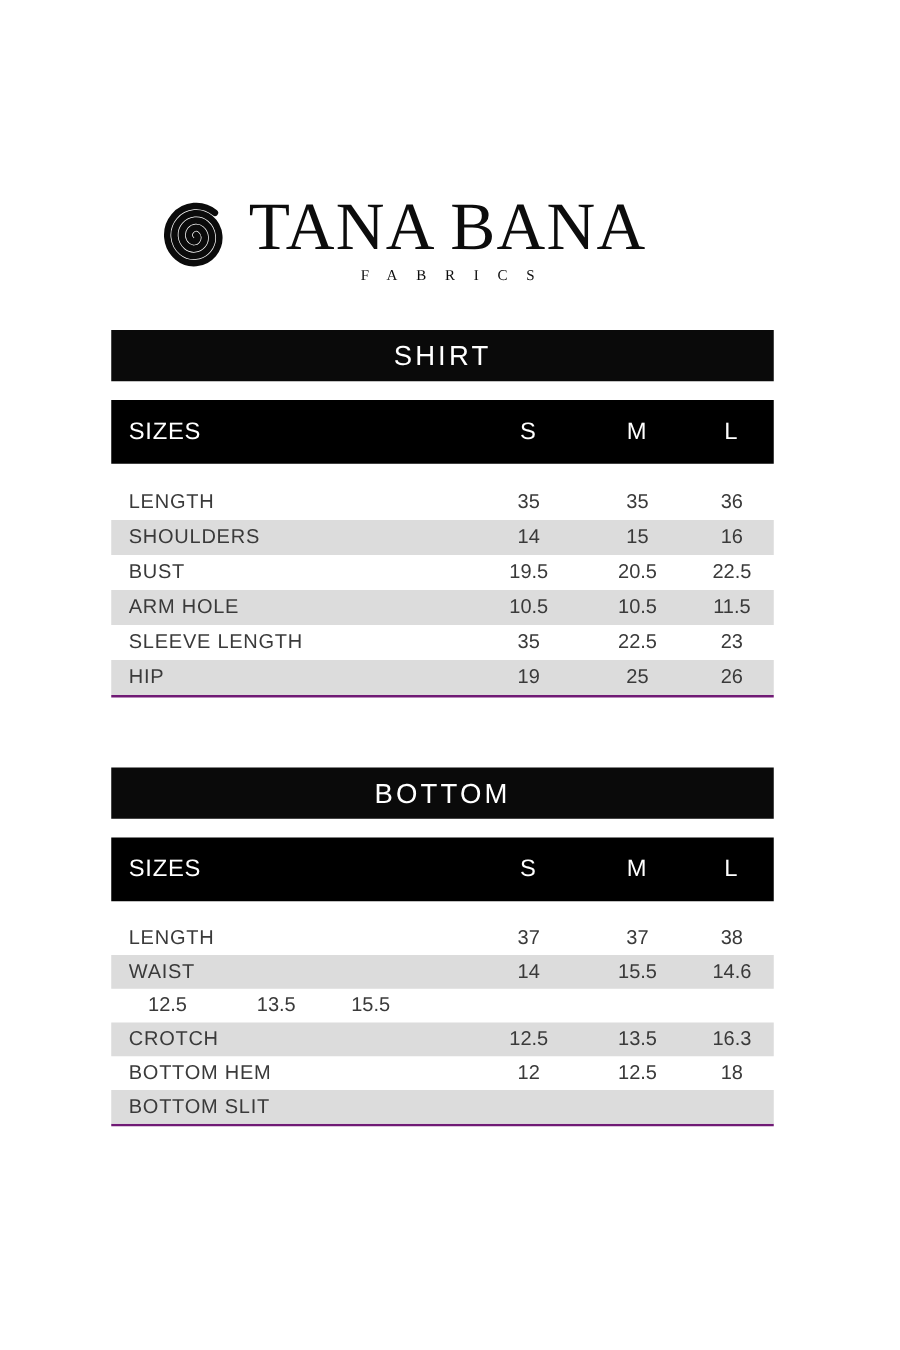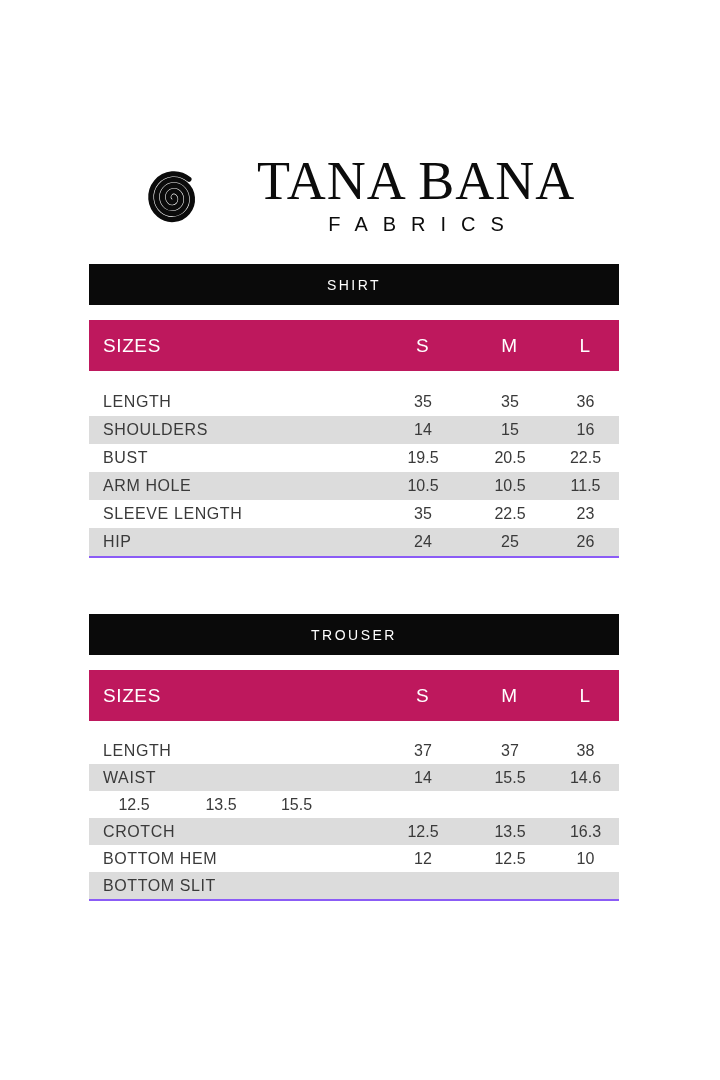--- a/index.html
+++ b/index.html
@@ -6,53 +6,53 @@
   .page{
     position:relative;
     width:720px;height:1080px;
     background:#ffffff;
     overflow:hidden;
     font-family:"Liberation Sans",sans-serif;
   }
 
   
   .logo-row{
-    position:absolute;left:145px;top:154px;
-    display:flex;align-items:center;gap:41px;
+    position:absolute;left:128px;top:154px;
+    display:flex;align-items:flex-start;
   }
   .spiral-wrap{width:58px;height:60px;margin-top:4px;flex:0 0 auto;}
   .brand-text{margin-left:13px;}
   .brand-name{
     font-family:"Liberation Serif",serif;
     font-size:54px;line-height:1.0;
     color:#0c0c0c;letter-spacing:1px;white-space:nowrap;
   }
   .brand-sub{
-    font-size:20px;color:#0c0c0c;
+    font-size:12px;color:#0c0c0c;
     letter-spacing:15px;text-indent:15px;
-    text-align:center;margin-top:5px;
+    text-align:center;margin-top:5px;font-family:Liberation Serif, serif;
   }
 
   
   .size-table{position:absolute;left:89px;width:530px;}
   #shirt-table{top:264px;}
   #trouser-table{top:614px;}
 
   .title-bar{
     height:41px;background:#0a0a0a;color:#ffffff;
     display:flex;align-items:center;justify-content:center;
-    font-size:14px;letter-spacing:2.5px;
+    font-size:22px;letter-spacing:2.5px;
   }
   .header-bar{
-    height:51px;background:#be185d;color:#ffffff;
+    height:51px;background:#000000;color:#ffffff;
     display:flex;align-items:center;
     font-size:19px;letter-spacing:1.5px;
     margin-top:15px;
   }
-  .rows{margin-top:17px;border-bottom:2px solid #8b5cf6;}
+  .rows{margin-top:17px;border-bottom:2px solid #701a75;}
   #trouser-table .rows{margin-top:16px;}
 
   .row{
     display:flex;align-items:center;height:28px;
     color:#3a3a3a;font-size:16px;
   }
   #trouser-table .row{height:27px;}
   .row:nth-child(even){background:#dcdcdc;}
 
   .lbl{flex:1;padding-left:14px;letter-spacing:0.6px;white-space:nowrap;}
@@ -121,29 +121,29 @@
         <span class="col l">11.5</span>
       </div>
       <div class="row">
         <span class="lbl">SLEEVE LENGTH</span>
         <span class="col">35</span>
         <span class="col m">22.5</span>
         <span class="col l">23</span>
       </div>
       <div class="row">
         <span class="lbl">HIP</span>
-        <span class="col">24</span>
+        <span class="col">19</span>
         <span class="col m">25</span>
         <span class="col l">26</span>
       </div>
     </div>
   </div>
 
   <div class="size-table" id="trouser-table">
-    <div class="title-bar">TROUSER</div>
+    <div class="title-bar">BOTTOM</div>
     <div class="header-bar">
       <span class="lbl">SIZES</span>
       <span class="col">S</span>
       <span class="col m">M</span>
       <span class="col l">L</span>
     </div>
     <div class="rows">
       <div class="row">
         <span class="lbl">LENGTH</span>
         <span class="col">37</span>
@@ -164,21 +164,21 @@
       <div class="row">
         <span class="lbl">CROTCH</span>
         <span class="col">12.5</span>
         <span class="col m">13.5</span>
         <span class="col l">16.3</span>
       </div>
       <div class="row">
         <span class="lbl">BOTTOM HEM</span>
         <span class="col">12</span>
         <span class="col m">12.5</span>
-        <span class="col l">10</span>
+        <span class="col l">18</span>
       </div>
       <div class="row">
         <span class="lbl">BOTTOM SLIT</span>
         <span class="col"></span>
         <span class="col m"></span>
         <span class="col l"></span>
       </div>
     </div>
   </div>
 

